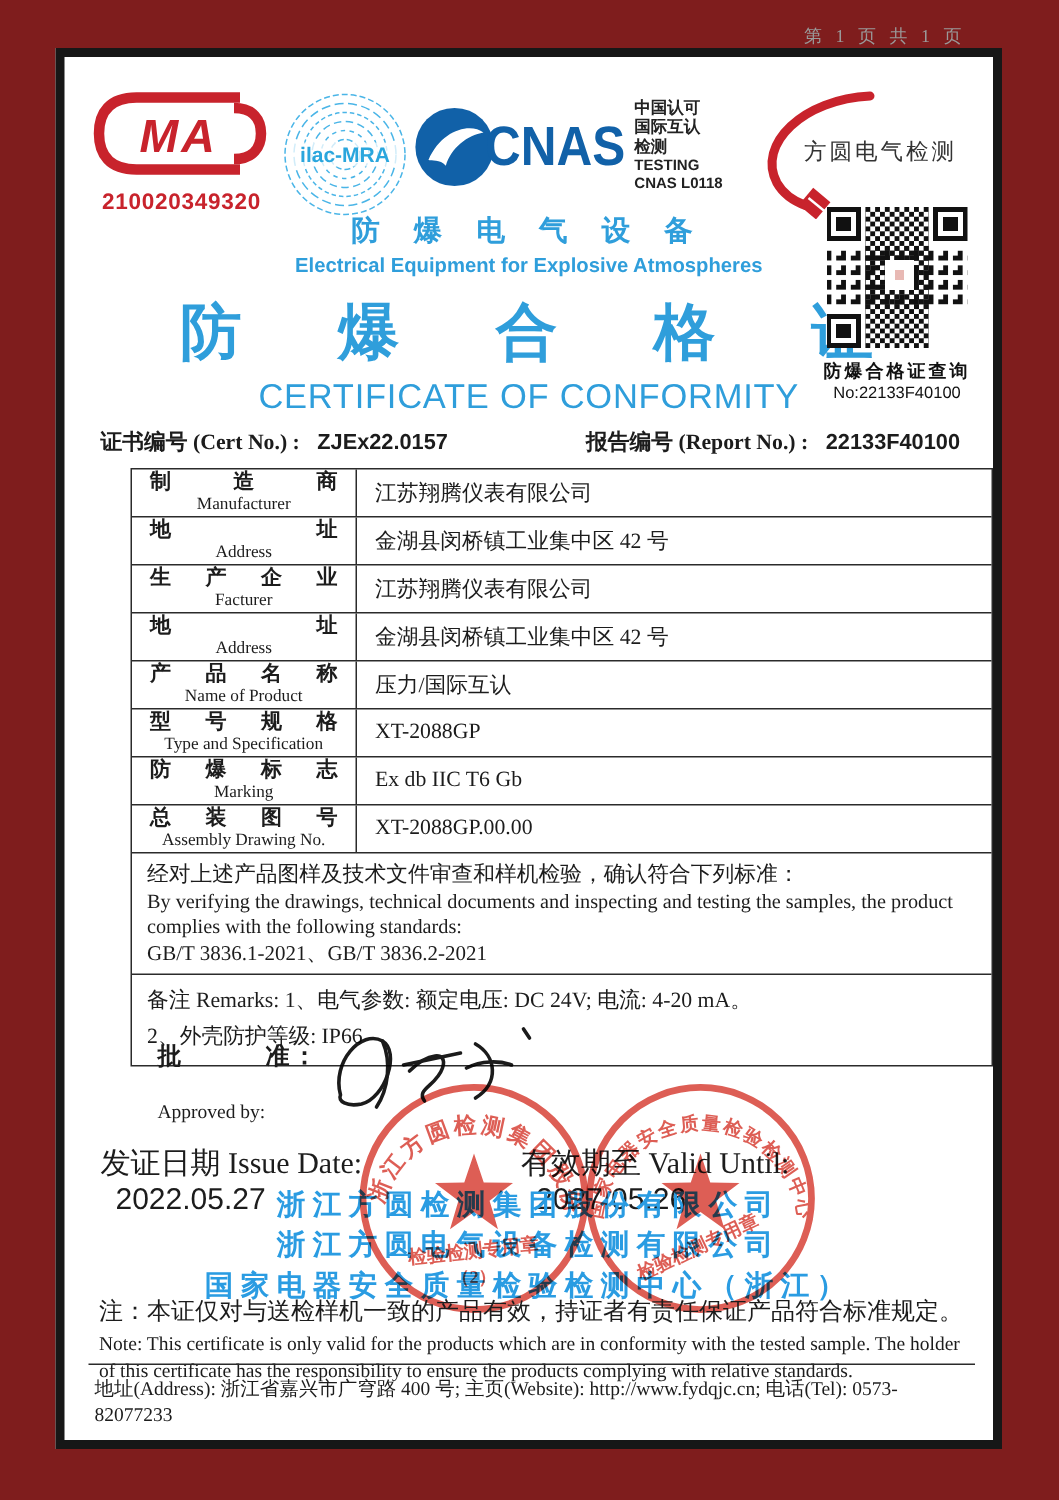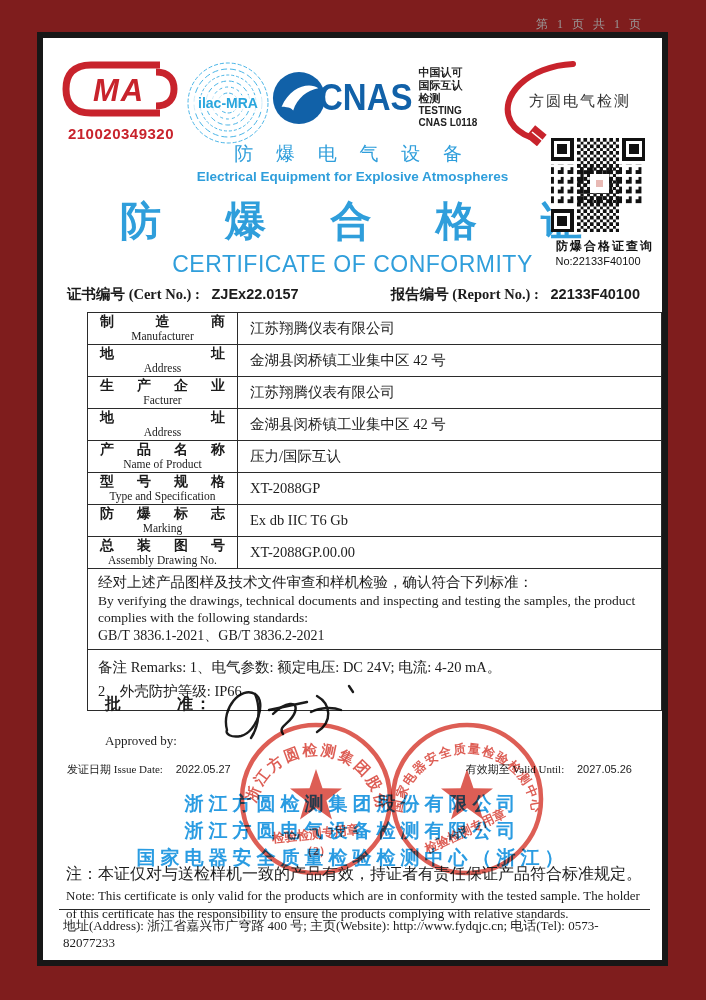--- a/index.html
+++ b/index.html
@@ -5,39 +5,39 @@
   html,body{margin:0;padding:0;background:#ffffff;}
   .page{position:relative;width:706px;height:1000px;background:#7f1d1d;overflow:hidden;
         font-family:"Liberation Serif",serif;color:#1c1c1c;}
   .page-indicator{position:absolute;top:16px;right:62px;font-size:12px;color:#9a9a9a;
         letter-spacing:3px;}
   .frame{position:absolute;left:37px;top:32px;width:631px;height:934px;
         border:6px solid #171717;box-sizing:border-box;background:#fff;}
 
   
   .logos-row{position:absolute;top:20px;left:14px;right:10px;height:92px;
-        display:flex;align-items:flex-start;}
+        display:flex;justify-content:space-between;align-items:flex-start;}
   .cma-block{width:128px;text-align:center;}
   .cma-number{color:#c8232c;font-weight:bold;font-size:15px;letter-spacing:.5px;
         font-family:"Liberation Sans",sans-serif;margin-top:1px;}
   .cnas-group{display:flex;align-items:center;margin-top:8px;}
   .cnas-word{font-family:"Liberation Sans",sans-serif;font-weight:bold;color:#1161a8;
         font-size:33px;letter-spacing:0;transform:scaleY(1.12);margin-left:-8px;}
   .cnas-col{margin-left:6px;font-family:"Liberation Sans",sans-serif;color:#222;
         font-weight:bold;font-size:11px;line-height:13px;}
   .cnas-col .en{font-size:10px;line-height:12px;}
 
   
   .header-center{position:absolute;top:103px;left:0;right:0;text-align:center;color:#2f9edb;}
-  .h-zh1{font-size:19px;font-weight:normal;letter-spacing:9px;}
+  .h-zh1{font-size:19px;font-weight:bold;letter-spacing:9px;}
   .h-en1{font-family:"Liberation Sans",sans-serif;font-size:13.5px;font-weight:bold;margin-top:2px;}
   .h-zh2{font-size:41px;font-weight:bold;letter-spacing:27px;margin:10px 0 2px 24px;}
   .h-en2{font-family:"Liberation Sans",sans-serif;font-size:23px;letter-spacing:.5px;color:#2f9edb;}
   .qr-block{position:absolute;top:100px;right:8px;width:112px;text-align:center;}
-  .qr-caption{font-size:12px;font-weight:bold;letter-spacing:2px;color:#111;margin-top:2px;text-align:right;}
+  .qr-caption{font-size:12px;font-weight:bold;letter-spacing:2px;color:#111;margin-top:2px;}
   .qr-no{font-size:11px;color:#111;font-family:"Liberation Sans",sans-serif;}
 
   
   .cert-line{position:absolute;top:247px;left:24px;right:22px;display:flex;
         justify-content:space-between;font-size:14.5px;font-weight:bold;gap:40px;}
   .cert-line .val{font-family:"Liberation Sans",sans-serif;font-weight:bold;margin-left:8px;}
 
   
   .tbl{position:absolute;top:274px;left:44px;width:573px;border:1.6px solid #2b2b2b;}
   .t-row{display:flex;border-bottom:1.4px solid #2b2b2b;min-height:30px;}
@@ -51,21 +51,21 @@
   .std-en{font-size:13.5px;line-height:17px;}
   .std-codes{font-size:14px;margin-top:1px;}
   .rem-row{padding:5px 10px 7px 10px;font-size:14.5px;line-height:24px;}
 
   
   .approval{position:absolute;top:656px;left:62px;}
   .appr-zh{font-size:16px;font-weight:bold;letter-spacing:2px;}
   .appr-en{font-size:13px;margin-top:18px;}
   .signature{position:absolute;top:636px;left:168px;mix-blend-mode:multiply;}
   .dates{position:absolute;top:724px;left:24px;right:30px;display:flex;justify-content:space-between;
-        font-size:11px;}
+        font-size:20px;}
   .dates b{font-weight:normal;margin-left:10px;font-family:"Liberation Sans",sans-serif;}
 
   
   .companies{position:absolute;top:752px;left:0;right:0;text-align:center;color:#2a9ce2;
         font-weight:bold;font-size:19px;line-height:27px;letter-spacing:5px;}
   .stamp{position:absolute;opacity:.82;mix-blend-mode:multiply;pointer-events:none;}
   .stamp-left{top:681px;left:193px;}
   .stamp-right{top:681px;left:344px;}
 
   

